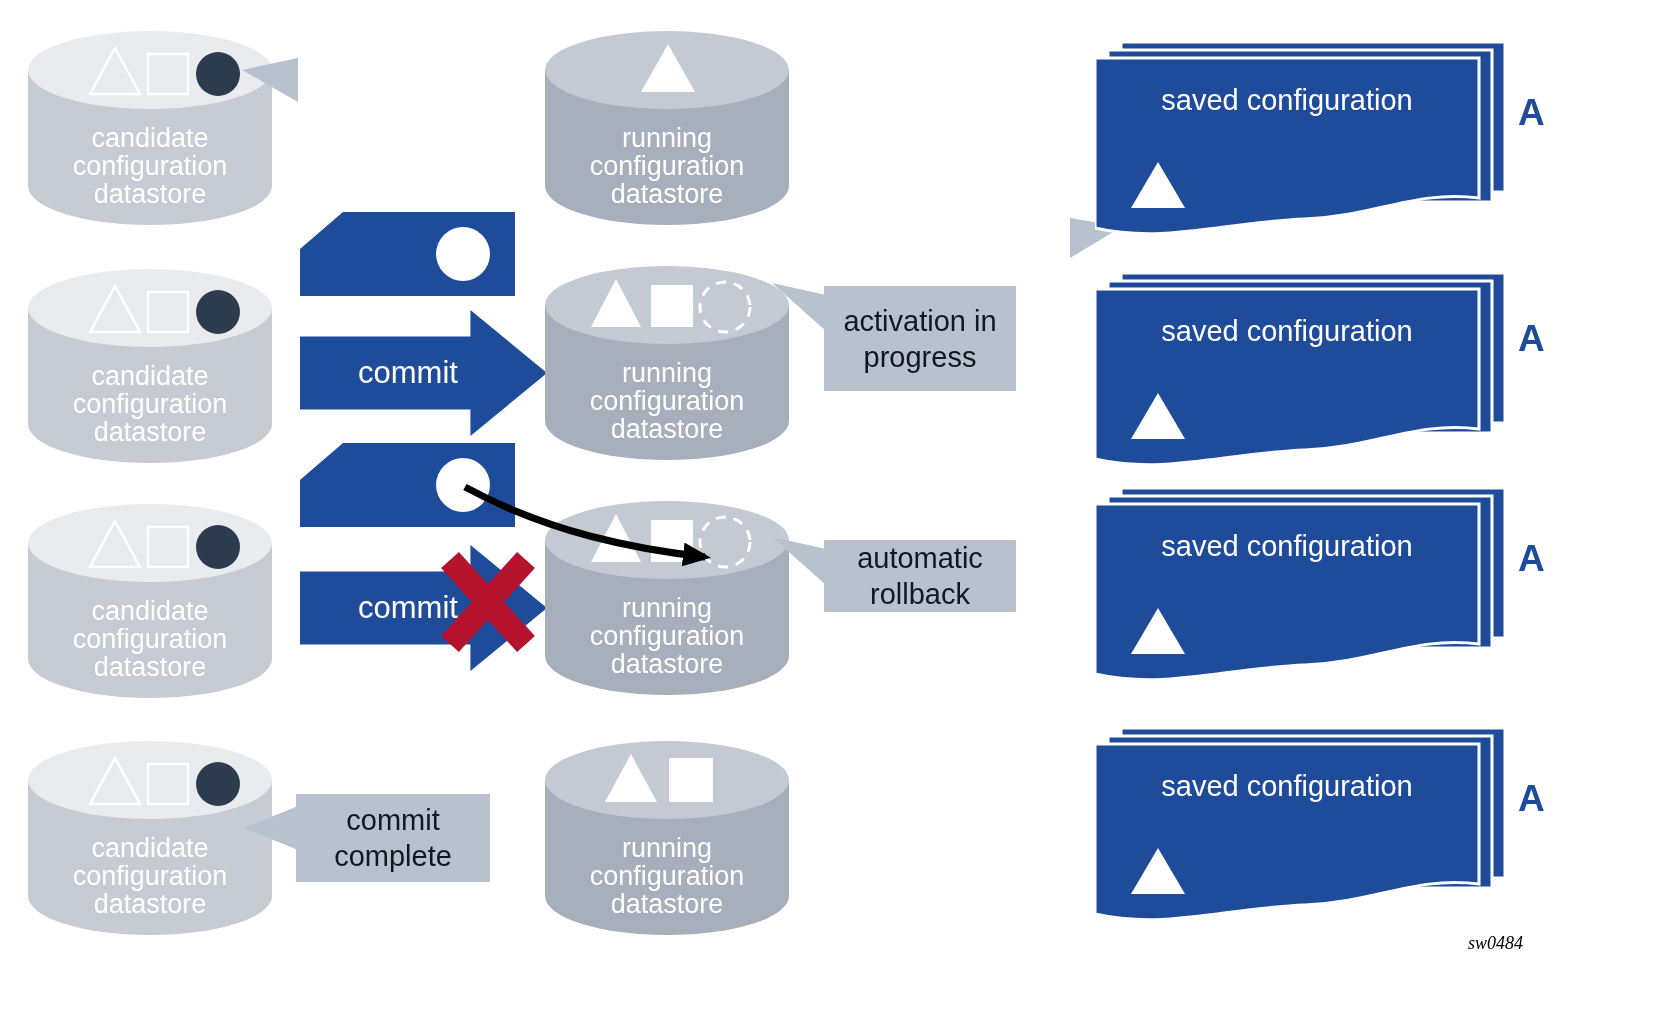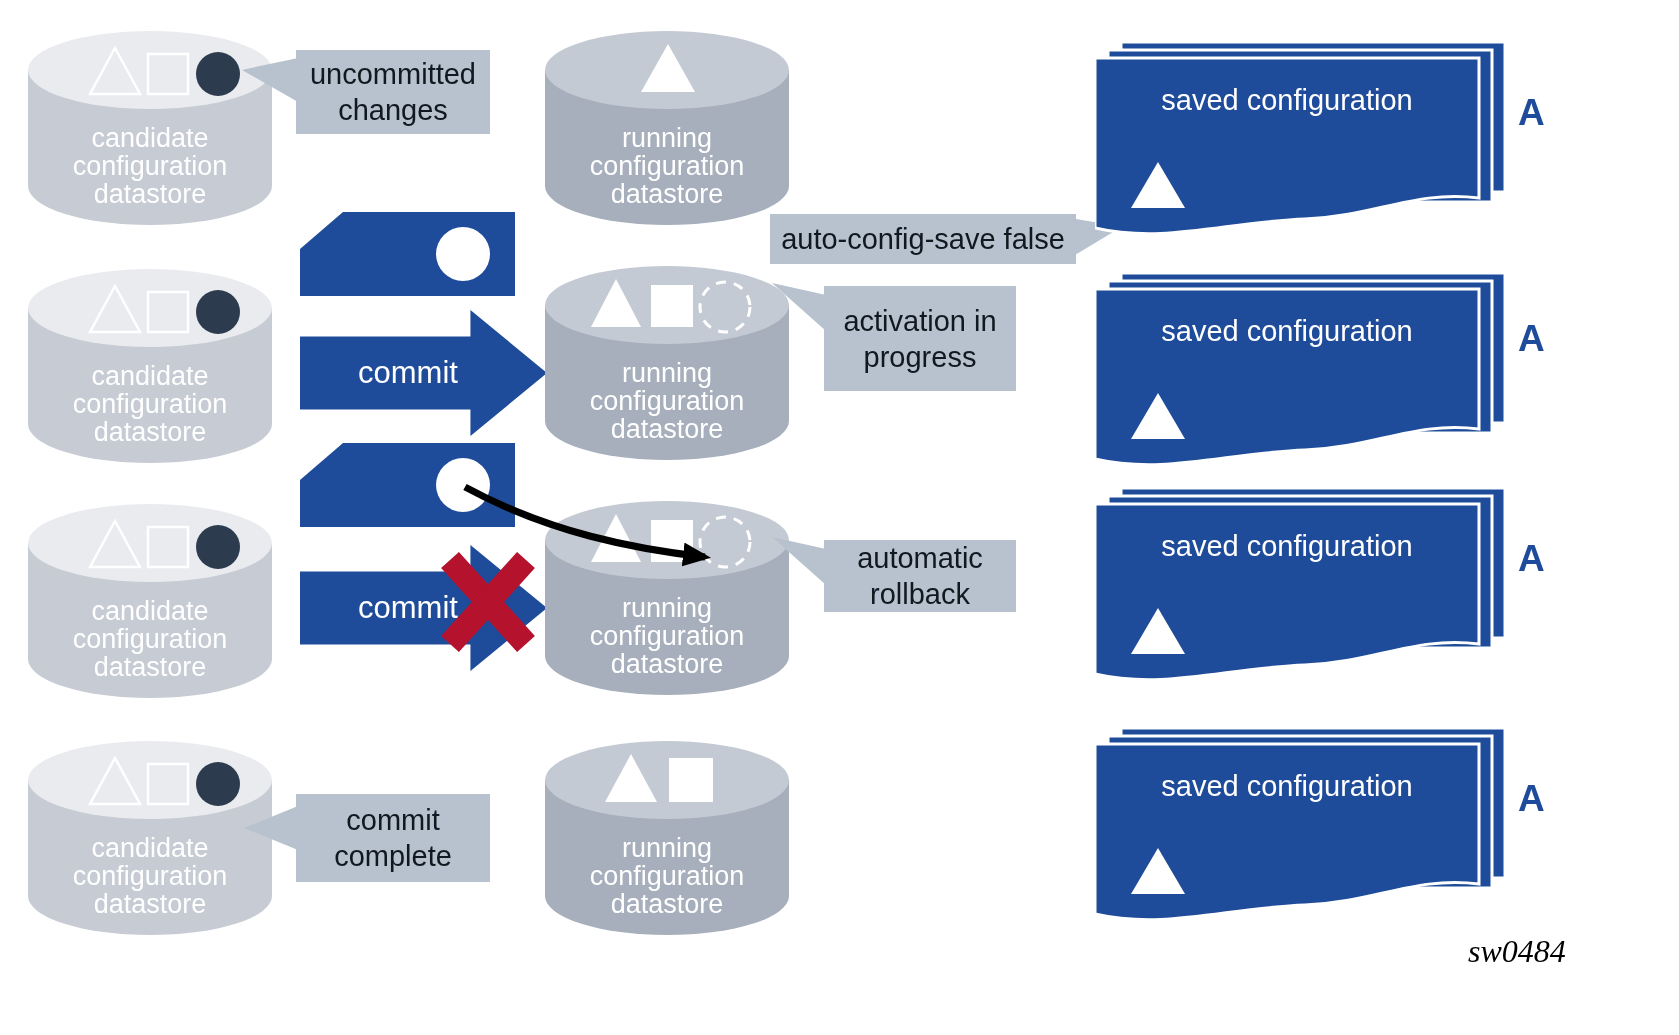--- a/index.html
+++ b/index.html
@@ -32,21 +32,21 @@
              border-radius:50%; background:#fff; }
   .stack { position:absolute; width:412px; height:205px;text-decoration:underline; }
   .stack .label { position:absolute; left:0; width:384px; top:42px; text-align:center;
              color:#fff; font-size:29px; }
   .stack .tri { position:absolute; left:36px; top:120px; width:0; height:0;
              border-left:27px solid transparent; border-right:27px solid transparent;
              border-bottom:46px solid #fff; }
   .marker { position:absolute; color:var(--primary-blue); font-size:37px; font-weight:bold;
              font-family:"Liberation Sans", sans-serif; }
   .caption { position:absolute; left:1468px; top:933px; font-family:"Liberation Serif", serif;
-             font-style:italic; font-size:32px; color:#000; }
+             font-style:italic; font-size:18px; color:#000; }
 </style>
 </head>
 <body>
 
 <div id="canvas">
 
   <div class="cylinder" style="left:28px; top:30px;">
     <svg width="244" height="196" viewBox="0 0 244 196">
       <ellipse cx="122" cy="156" rx="122" ry="39" fill="var(--candidate-body)"></ellipse>
       <rect x="0" y="40" width="244" height="116" fill="var(--candidate-body)"></rect>
@@ -54,37 +54,34 @@
       <polygon points="62,64 112,64 87,18" fill="none" stroke="#fff" stroke-width="2.5"></polygon>
       <rect x="120" y="24" width="40" height="40" fill="none" stroke="#fff" stroke-width="2.5"></rect>
       <circle cx="190" cy="44" r="22" fill="var(--dark-dot)"></circle>
     </svg>
     <div class="cyl-label">candidate
 configuration
 datastore</div>
   </div>
 
   <div class="pointer" style="left:242px; top:58px; width:56px; height:44px; clip-path:polygon(100% 0, 100% 100%, 0 27%);"></div>
-  <div class="callout" style="left:296px; top:50px; width:194px; height:84px;">uncommitted
-changes</div>
 
   <div class="cylinder" style="left:545px; top:30px;">
     <svg width="244" height="196" viewBox="0 0 244 196">
       <ellipse cx="122" cy="156" rx="122" ry="39" fill="var(--running-body)"></ellipse>
       <rect x="0" y="40" width="244" height="116" fill="var(--running-body)"></rect>
       <ellipse cx="122" cy="40" rx="122" ry="39" fill="var(--running-top)"></ellipse>
       <polygon points="96,62 150,62 123,14" fill="#fff"></polygon>
     </svg>
     <div class="cyl-label">running
 configuration
 datastore</div>
   </div>
 
   <div class="pointer" style="left:1070px; top:218px; width:52px; height:40px; clip-path:polygon(0 0, 0 100%, 100% 22%);"></div>
-  <div class="callout" style="left:770px; top:214px; width:306px; height:50px;">auto-config-save false</div>
 
   <div class="stack" style="left:1095px; top:42px;">
     <svg width="412" height="205" viewBox="0 0 412 205">
       <g transform="translate(26,0)">
           <rect x="0" y="0" width="384" height="150" fill="var(--primary-blue)" stroke="#fff" stroke-width="3"></rect>
         </g>
       <g transform="translate(13,8)">
           <rect x="0" y="0" width="384" height="152" fill="var(--primary-blue)" stroke="#fff" stroke-width="3"></rect>
         </g>
       <g transform="translate(0,16)">

